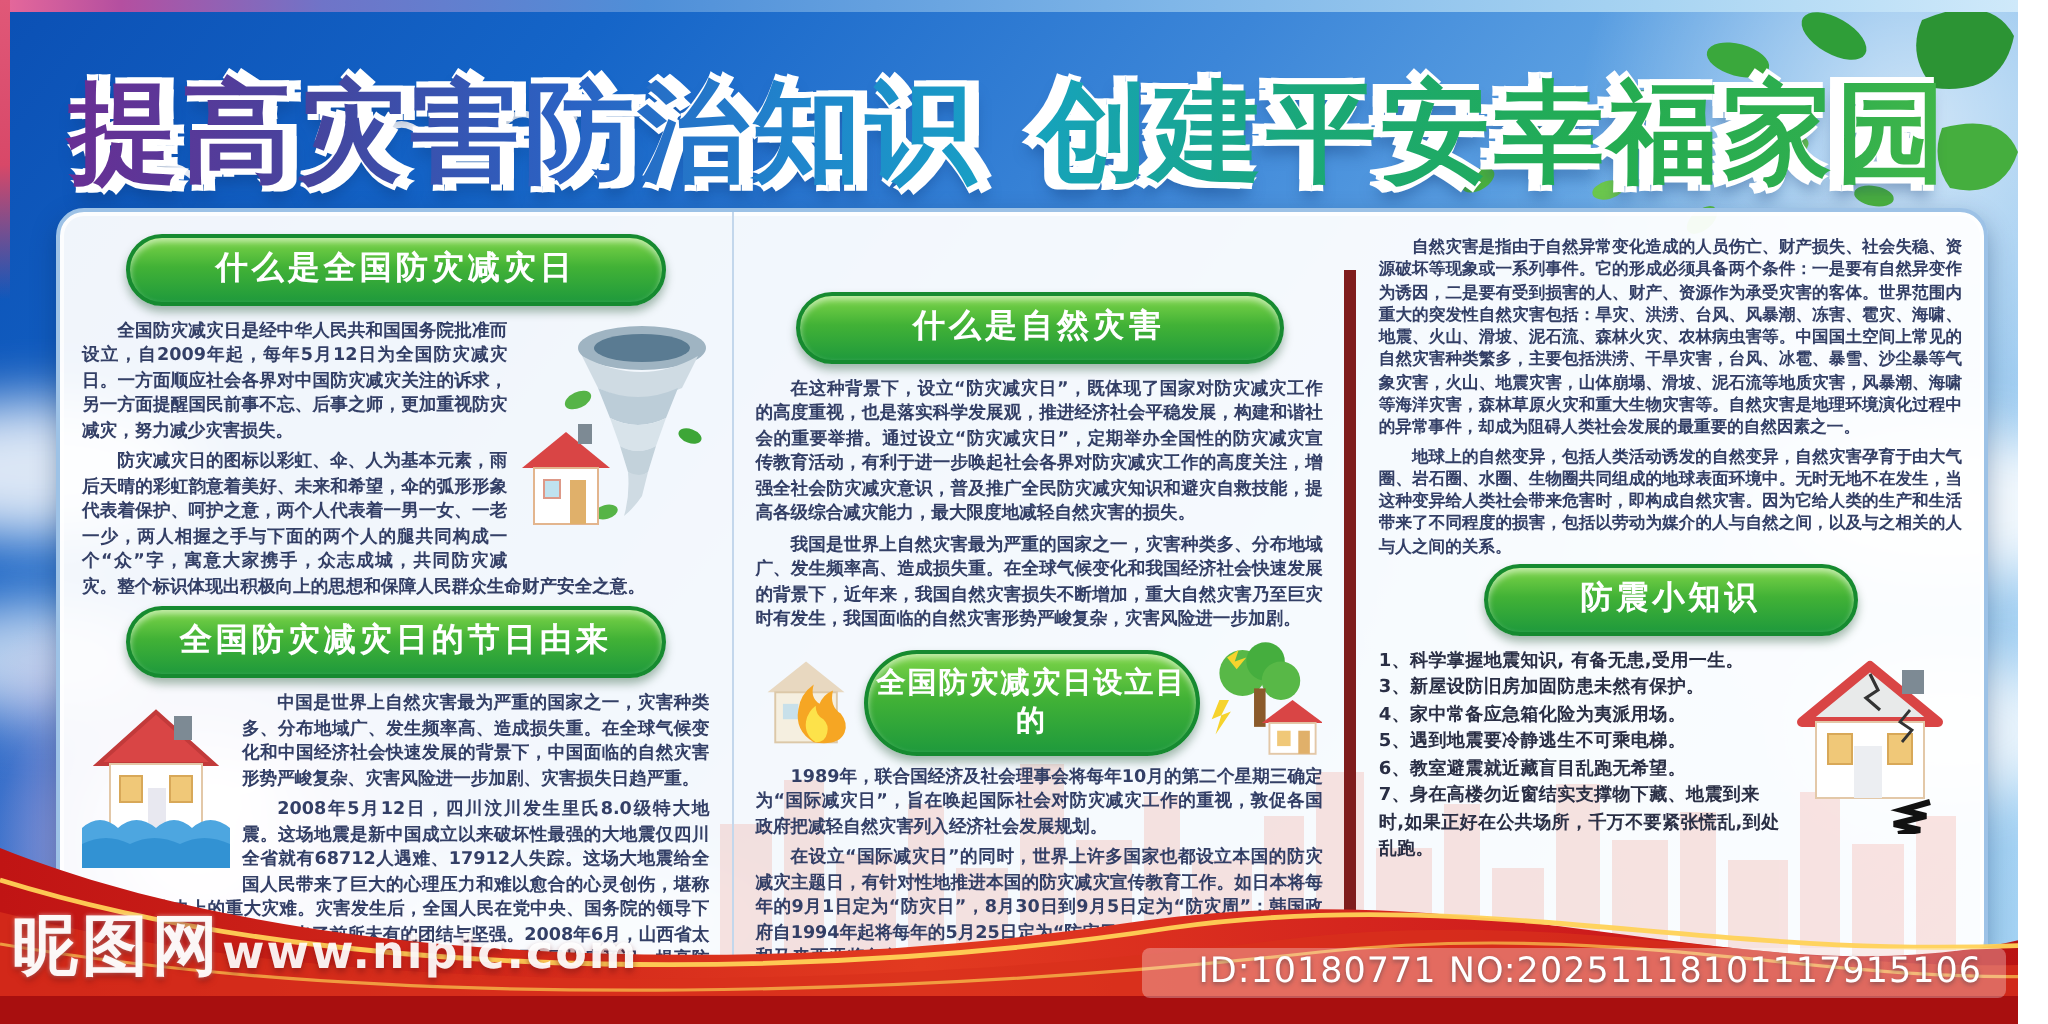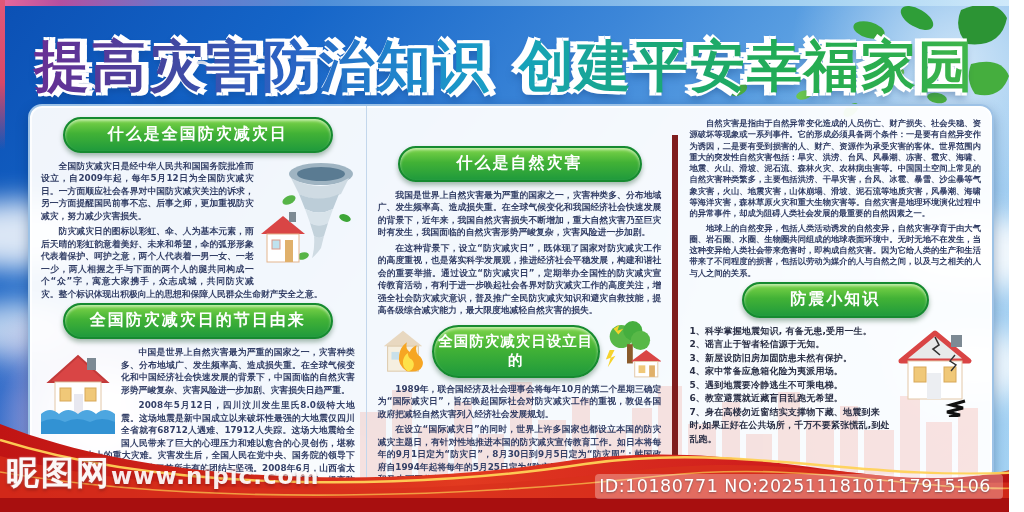--- a/index.html
+++ b/index.html
@@ -86,21 +86,21 @@
   
   .ribbon{ position:absolute; left:0; bottom:0; width:1024px; height:96px; z-index:8; pointer-events:none;}
 
   .watermark{ position:absolute; left:6px; bottom:16px; z-index:10; display:flex; align-items:baseline; }
   .wm-logo{ font-size:33px; font-weight:bold; color:rgba(255,255,255,.95); letter-spacing:2px;
     text-shadow:0 2px 3px rgba(120,20,20,.6), 0 0 2px rgba(255,255,255,.6);}
   .wm-url{ font-size:23px; font-weight:bold; color:rgba(255,255,255,.92); letter-spacing:1px;
     text-shadow:0 2px 3px rgba(120,20,20,.55);}
 
   .idbadge{ position:absolute; right:6px; bottom:13px; z-index:10;
-    background:rgba(255,255,255,.30); border-radius:4px; padding:2px 12px 3px 4px;
+    background:rgba(255,255,255,.30); border-radius:4px; padding:2px 12px 3px 28px;
     font-size:17.5px; color:#fff; letter-spacing:.5px; text-shadow:0 1px 2px rgba(60,60,70,.55);}
 </style>
 </head>
 <body>
 
 <div id="poster">
 
   <div class="edge-top"></div>
   <div class="edge-left"></div>
 
@@ -205,22 +205,22 @@
           <path d="M0,66 q9,-8 18,0 q9,-8 19,0 q9,-8 18,0 q9,-8 19,0 L74,86 L0,86 Z" fill="#4da6e0"></path>
           <path d="M0,74 q12,-6 24,0 q12,-6 25,0 q12,-6 25,0 L74,86 L0,86 Z" fill="#2e8ed0" opacity=".85"></path>
         </svg>
       </div>
       <p>中国是世界上自然灾害最为严重的国家之一，灾害种类多、分布地域广、发生频率高、造成损失重。在全球气候变化和中国经济社会快速发展的背景下，中国面临的自然灾害形势严峻复杂、灾害风险进一步加剧、灾害损失日趋严重。</p>
       <p>2008年5月12日，四川汶川发生里氏8.0级特大地震。这场地震是新中国成立以来破坏性最强的大地震仅四川全省就有68712人遇难、17912人失踪。这场大地震给全国人民带来了巨大的心理压力和难以愈合的心灵创伤，堪称国家和民族史上的重大灾难。灾害发生后，全国人民在党中央、国务院的领导下众志成城、抗震救灾，表现出了前所未有的团结与坚强。2008年6月，山西省太原市有政协委员提议，为表达对灾害遇难者的追思，增强全民忧患意识，提高防灾减灾能力，有必要设立“防灾减灾日”或“中国赈灾日”，借此表达对地震遇难者的纪念，弘扬团结抗灾的精神。</p>
     </div>
 
     <div class="col col2">
       <div class="pill">什么是自然灾害</div>
+      <p>在这种背景下，设立“防灾减灾日”，既体现了国家对防灾减灾工作的高度重视，也是落实科学发展观，推进经济社会平稳发展，构建和谐社会的重要举措。通过设立“防灾减灾日”，定期举办全国性的防灾减灾宣传教育活动，有利于进一步唤起社会各界对防灾减灾工作的高度关注，增强全社会防灾减灾意识，普及推广全民防灾减灾知识和避灾自救技能，提高各级综合减灾能力，最大限度地减轻自然灾害的损失。</p>
       <p>我国是世界上自然灾害最为严重的国家之一，灾害种类多、分布地域广、发生频率高、造成损失重。在全球气候变化和我国经济社会快速发展的背景下，近年来，我国自然灾害损失不断增加，重大自然灾害乃至巨灾时有发生，我国面临的自然灾害形势严峻复杂，灾害风险进一步加剧。</p>
-      <p>在这种背景下，设立“防灾减灾日”，既体现了国家对防灾减灾工作的高度重视，也是落实科学发展观，推进经济社会平稳发展，构建和谐社会的重要举措。通过设立“防灾减灾日”，定期举办全国性的防灾减灾宣传教育活动，有利于进一步唤起社会各界对防灾减灾工作的高度关注，增强全社会防灾减灾意识，普及推广全民防灾减灾知识和避灾自救技能，提高各级综合减灾能力，最大限度地减轻自然灾害的损失。</p>
       <div class="iconrow">
         <svg width="54" height="56" viewBox="0 0 54 56">
           <path d="M6,24 L26,8 L46,24 Z" fill="#e8d8c0"></path>
           <rect x="10" y="24" width="32" height="26" fill="#f5efe0" stroke="#dcc8a8"></rect>
           <rect x="14" y="30" width="8" height="8" fill="#c8e0ea"></rect>
           <path d="M30,50 q-10,-6 -8,-17 q1,-8 8,-13 q-2,7 3,10 q2,-5 7,-7 q-2,8 4,12 q4,5 2,10 q-3,7 -16,5 Z" fill="#f6a623"></path>
           <path d="M31,50 q-6,-4 -5,-11 q1,-5 5,-8 q0,5 4,7 q3,3 2,7 q-1,5 -6,5 Z" fill="#fde24a"></path>
         </svg>
         <div class="pill mid">全国防灾减灾日设立目的</div>
         <svg width="62" height="58" viewBox="0 0 62 58">
@@ -253,21 +253,20 @@
           <rect x="19" y="42" width="12" height="15" fill="#f0c878" stroke="#d8a858"></rect>
           <rect x="49" y="42" width="12" height="15" fill="#f0c878" stroke="#d8a858"></rect>
           <rect x="32" y="48" width="14" height="26" fill="#eceef2"></rect>
           <path d="M40,12 l4,8 -6,4 7,6" stroke="#333" stroke-width="1.6" fill="none"></path>
           <path d="M60,30 l-5,6 6,4 -5,6" stroke="#333" stroke-width="1.4" fill="none"></path>
           <path d="M70,76 l-14,4 12,3 -16,4 13,3 -11,2" stroke="#111" stroke-width="3" fill="none"></path>
         </svg>
       </div>
       <ul class="tips">
         <li>1、科学掌握地震知识, 有备无患,受用一生。</li>
-        <li>2、谣言止于智者轻信源于无知。</li>
         <li>3、新屋设防旧房加固防患未然有保护。</li>
         <li>4、家中常备应急箱化险为夷派用场。</li>
         <li>5、遇到地震要冷静逃生不可乘电梯。</li>
         <li>6、教室避震就近藏盲目乱跑无希望。</li>
         <li>7、身在高楼勿近窗结实支撑物下藏、地震到来时,如果正好在公共场所，千万不要紧张慌乱,到处乱跑。</li>
 
       </ul>
     </div>
   </div>
 

